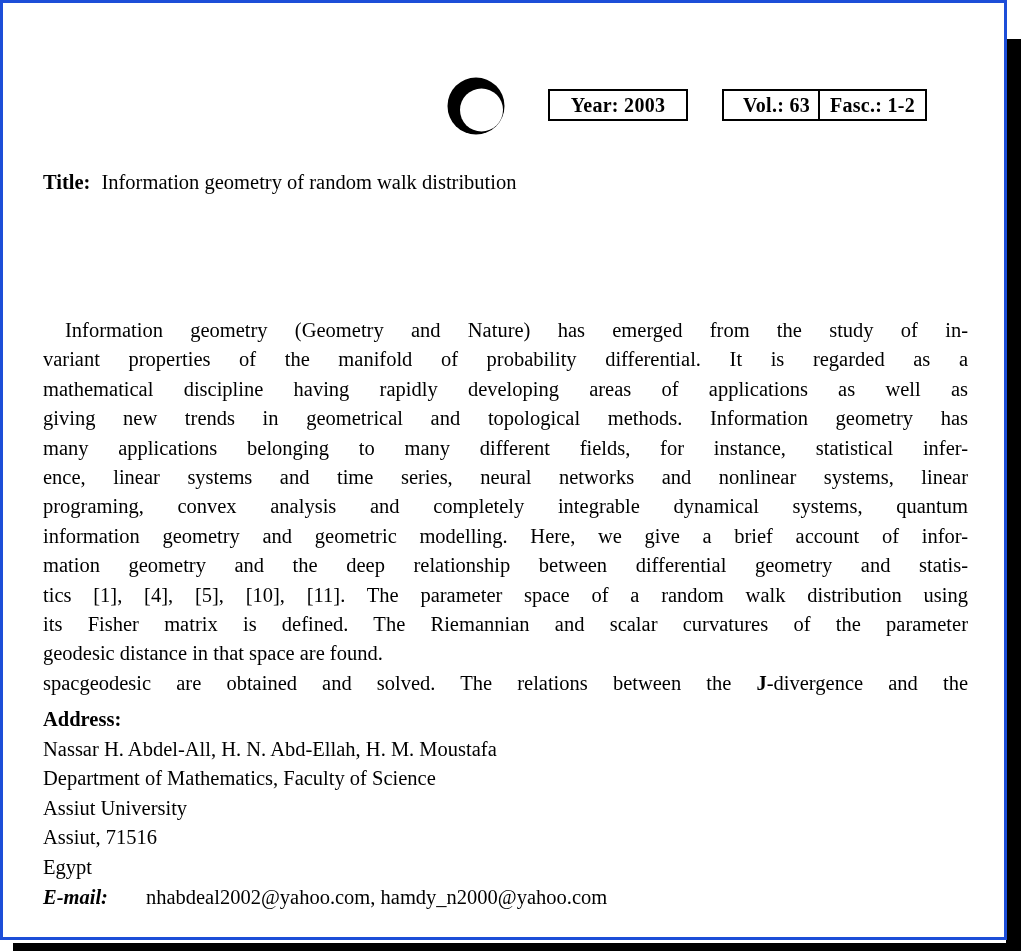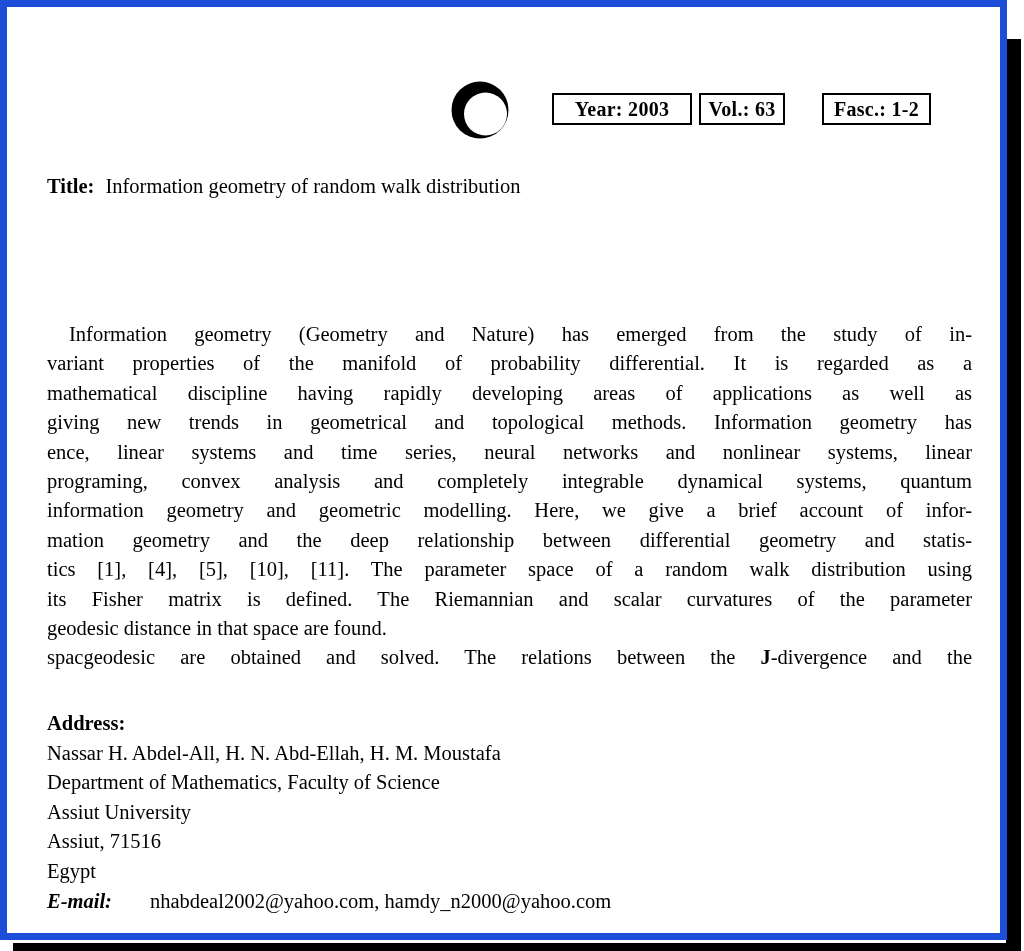--- a/index.html
+++ b/index.html
@@ -32,21 +32,21 @@
     background: #000;
   }
   .page {
     position: absolute;
     left: 0;
     top: 0;
     width: 1007px;
     height: 940px;
     box-sizing: border-box;
     background: #ffffff;
-    border: 7px solid #1d4ed8;
+    border: 3px solid #1d4ed8;
   }
   .logo {
     position: absolute;
     left: 443px;
     top: 73px;
     width: 62px;
     height: 62px;
   }
   .badge {
     position: absolute;
@@ -55,21 +55,21 @@
     box-sizing: border-box;
     border: 2px solid #000;
     font-weight: bold;
     font-size: 20px;
     line-height: 28px;
     text-align: center;
     letter-spacing: 0.3px;
     background: #fff;
   }
   .badge-year { left: 545px; width: 140px; }
-  .badge-vol  { left: 692px; width: 86px; }
+  .badge-vol  { left: 719px; width: 109px; }
   .badge-fasc { left: 815px; width: 109px; }
 
   .meta-line {
     position: absolute;
     left: 40px;
     font-size: 20.5px;
     white-space: nowrap;
   }
   .meta-label { font-weight: bold; margin-right: 11px; }
   .title-line   { top: 168px; }
@@ -130,20 +130,21 @@
   <div class="meta-line title-line">
     <span class="meta-label">Title:</span><span>Information geometry of random walk distribution</span>
   </div>
 
 
   <div class="abstract">
     <div class="line first">Information geometry (Geometry and Nature) has emerged from the study of in-</div>
     <div class="line">variant properties of the manifold of probability differential. It is regarded as a</div>
     <div class="line">mathematical discipline having rapidly developing areas of applications as well as</div>
     <div class="line">giving new trends in geometrical and topological methods. Information geometry has</div>
+    <div class="line">many applications belonging to many different fields, for instance, statistical infer-</div>
     <div class="line">ence, linear systems and time series, neural networks and nonlinear systems, linear</div>
     <div class="line">programing, convex analysis and completely integrable dynamical systems, quantum</div>
     <div class="line">information geometry and geometric modelling. Here, we give a brief account of infor-</div>
     <div class="line">mation geometry and the deep relationship between differential geometry and statis-</div>
     <div class="line">tics [1], [4], [5], [10], [11]. The parameter space of a random walk distribution using</div>
     <div class="line">its Fisher matrix is defined. The Riemannian and scalar curvatures of the parameter</div>
     <div class="line last">geodesic distance in that space are found.</div>
     <div class="line"><span>spacgeodesic are obtained and solved. The relations between the </span><span class="bold-j">J</span><span>-divergence and the</span></div>
   </div>
 

